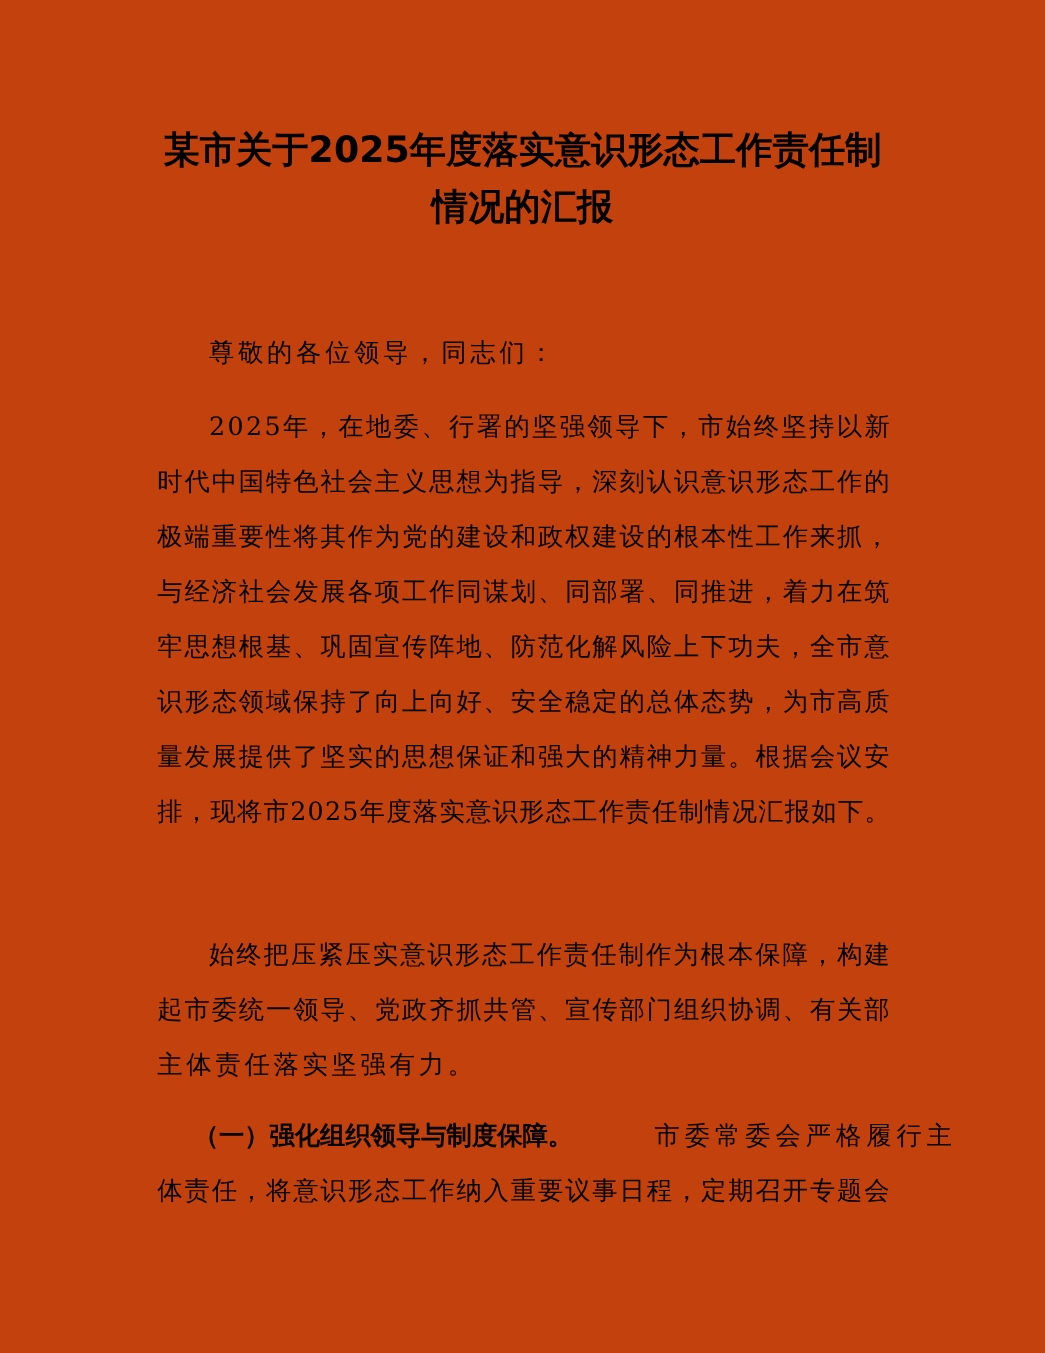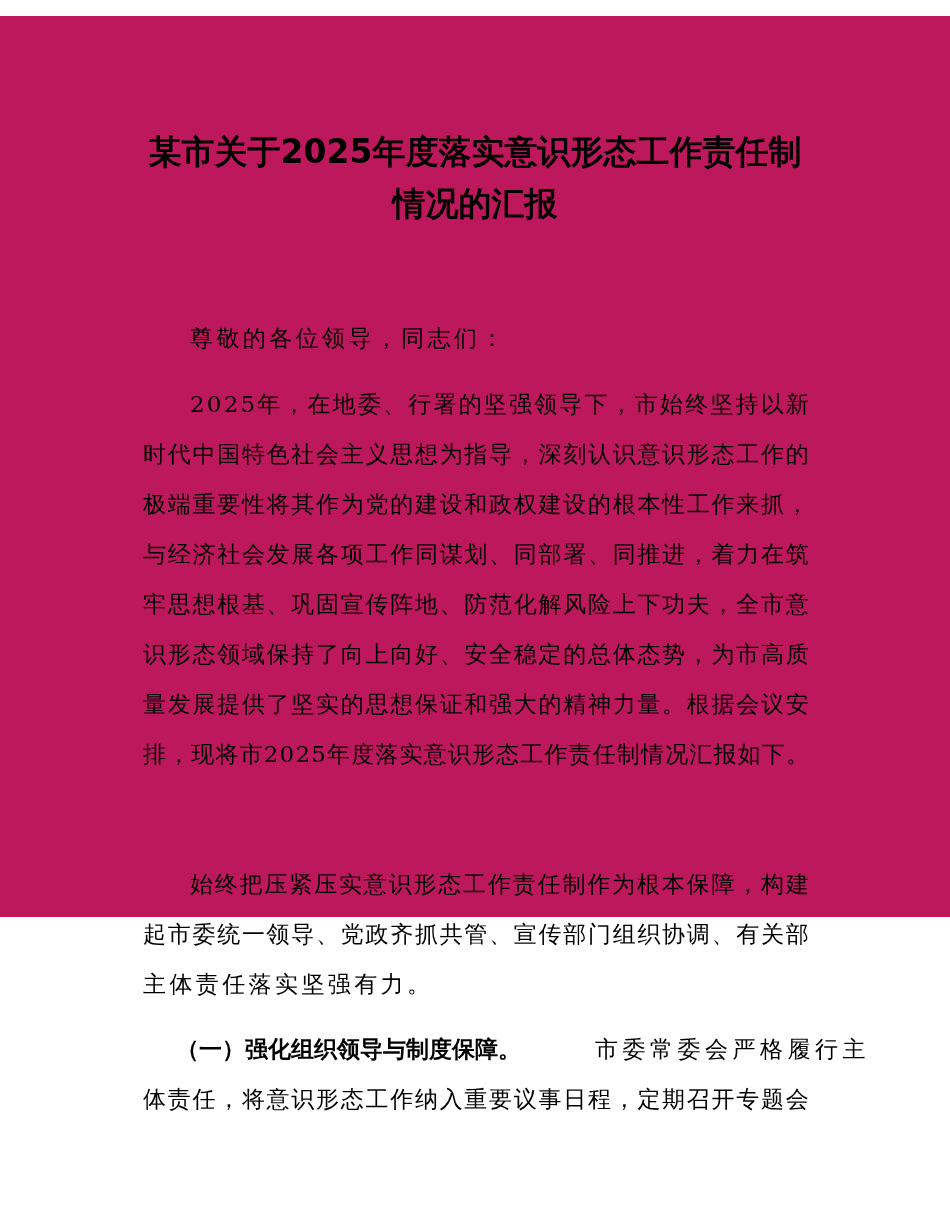--- a/index.html
+++ b/index.html
@@ -11,24 +11,24 @@
       width: 950px;
       height: 1230px;
       position: relative;
       overflow: hidden;
       font-family: "DejaVu Serif", "Liberation Serif", serif;
       color: #000000;
     }
     .page {
       position: absolute;
       left: 0;
-      top: 16px;
+      top: 0;
       width: 950px;
-      height: 901px;
-      background: #be185d;
+      height: 1230px;
+      background: #c2410c;
     }
     .title {
       position: absolute;
       left: 100px;
       width: 750px;
       top: 110px;
       text-align: center;
       font-family: "DejaVu Sans", "Liberation Sans", sans-serif;
       font-weight: bold;
       font-size: 33px;
@@ -66,21 +66,21 @@
 </head>
 <body>
 
 <div class="page">
 
   <div class="title">
     <span class="tline">某市关于2025年度落实意识形态工作责任制</span>
     <span class="tline">情况的汇报</span>
   </div>
 
-  <div class="line indent" style="top:297px;">尊敬的各位领导，同志们：</div>
+  <div class="line indent" style="top:297px;font-family:Liberation Mono, monospace;">尊敬的各位领导，同志们：</div>
 
   <div class="line indent just" style="top: 363px; display: flex; justify-content: space-between;">
       <span>2</span>
       <span>0</span>
       <span>2</span>
       <span>5</span>
       <span>年</span>
       <span>，</span>
       <span>在</span>
       <span>地</span>

